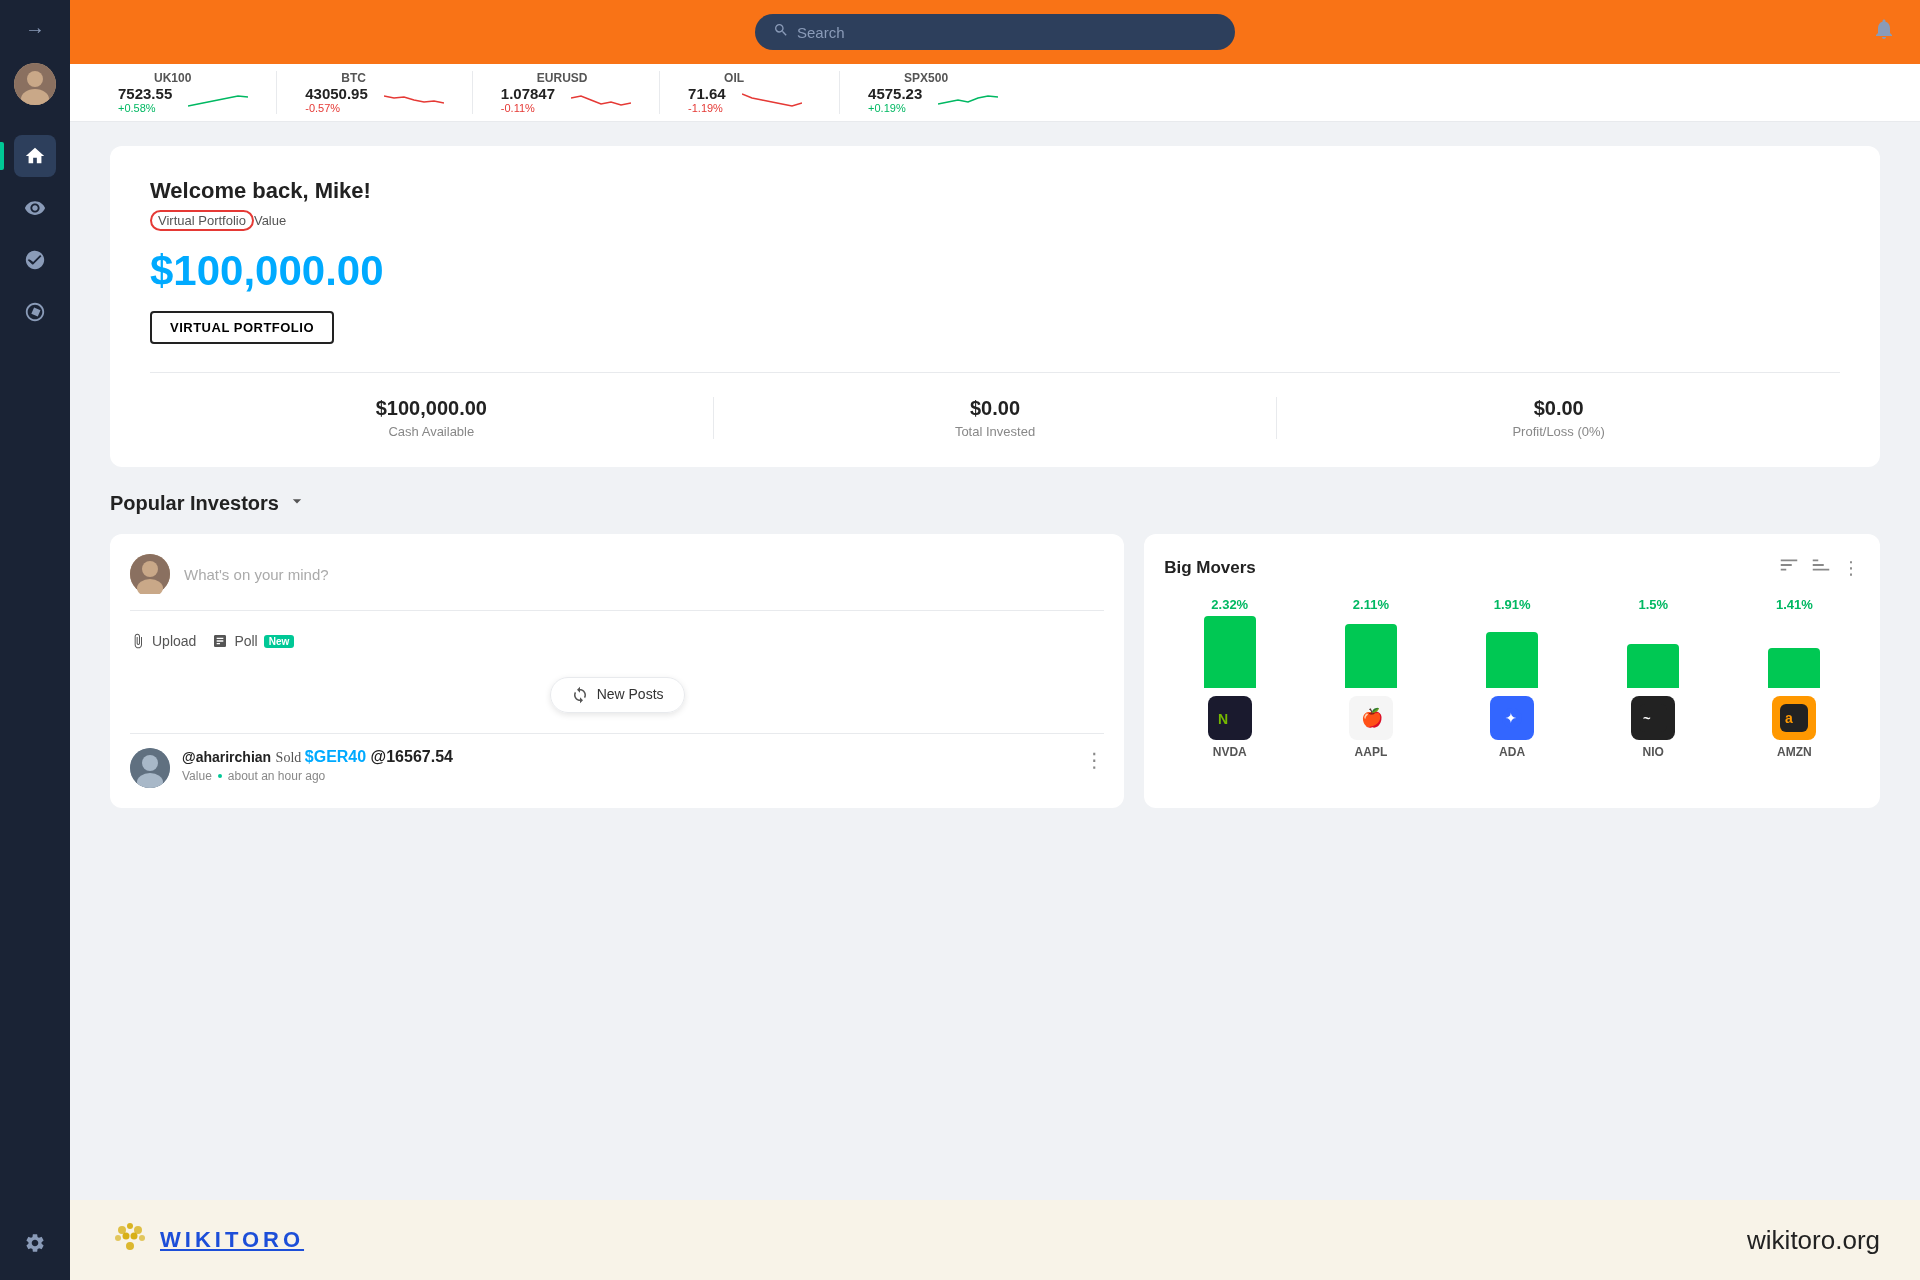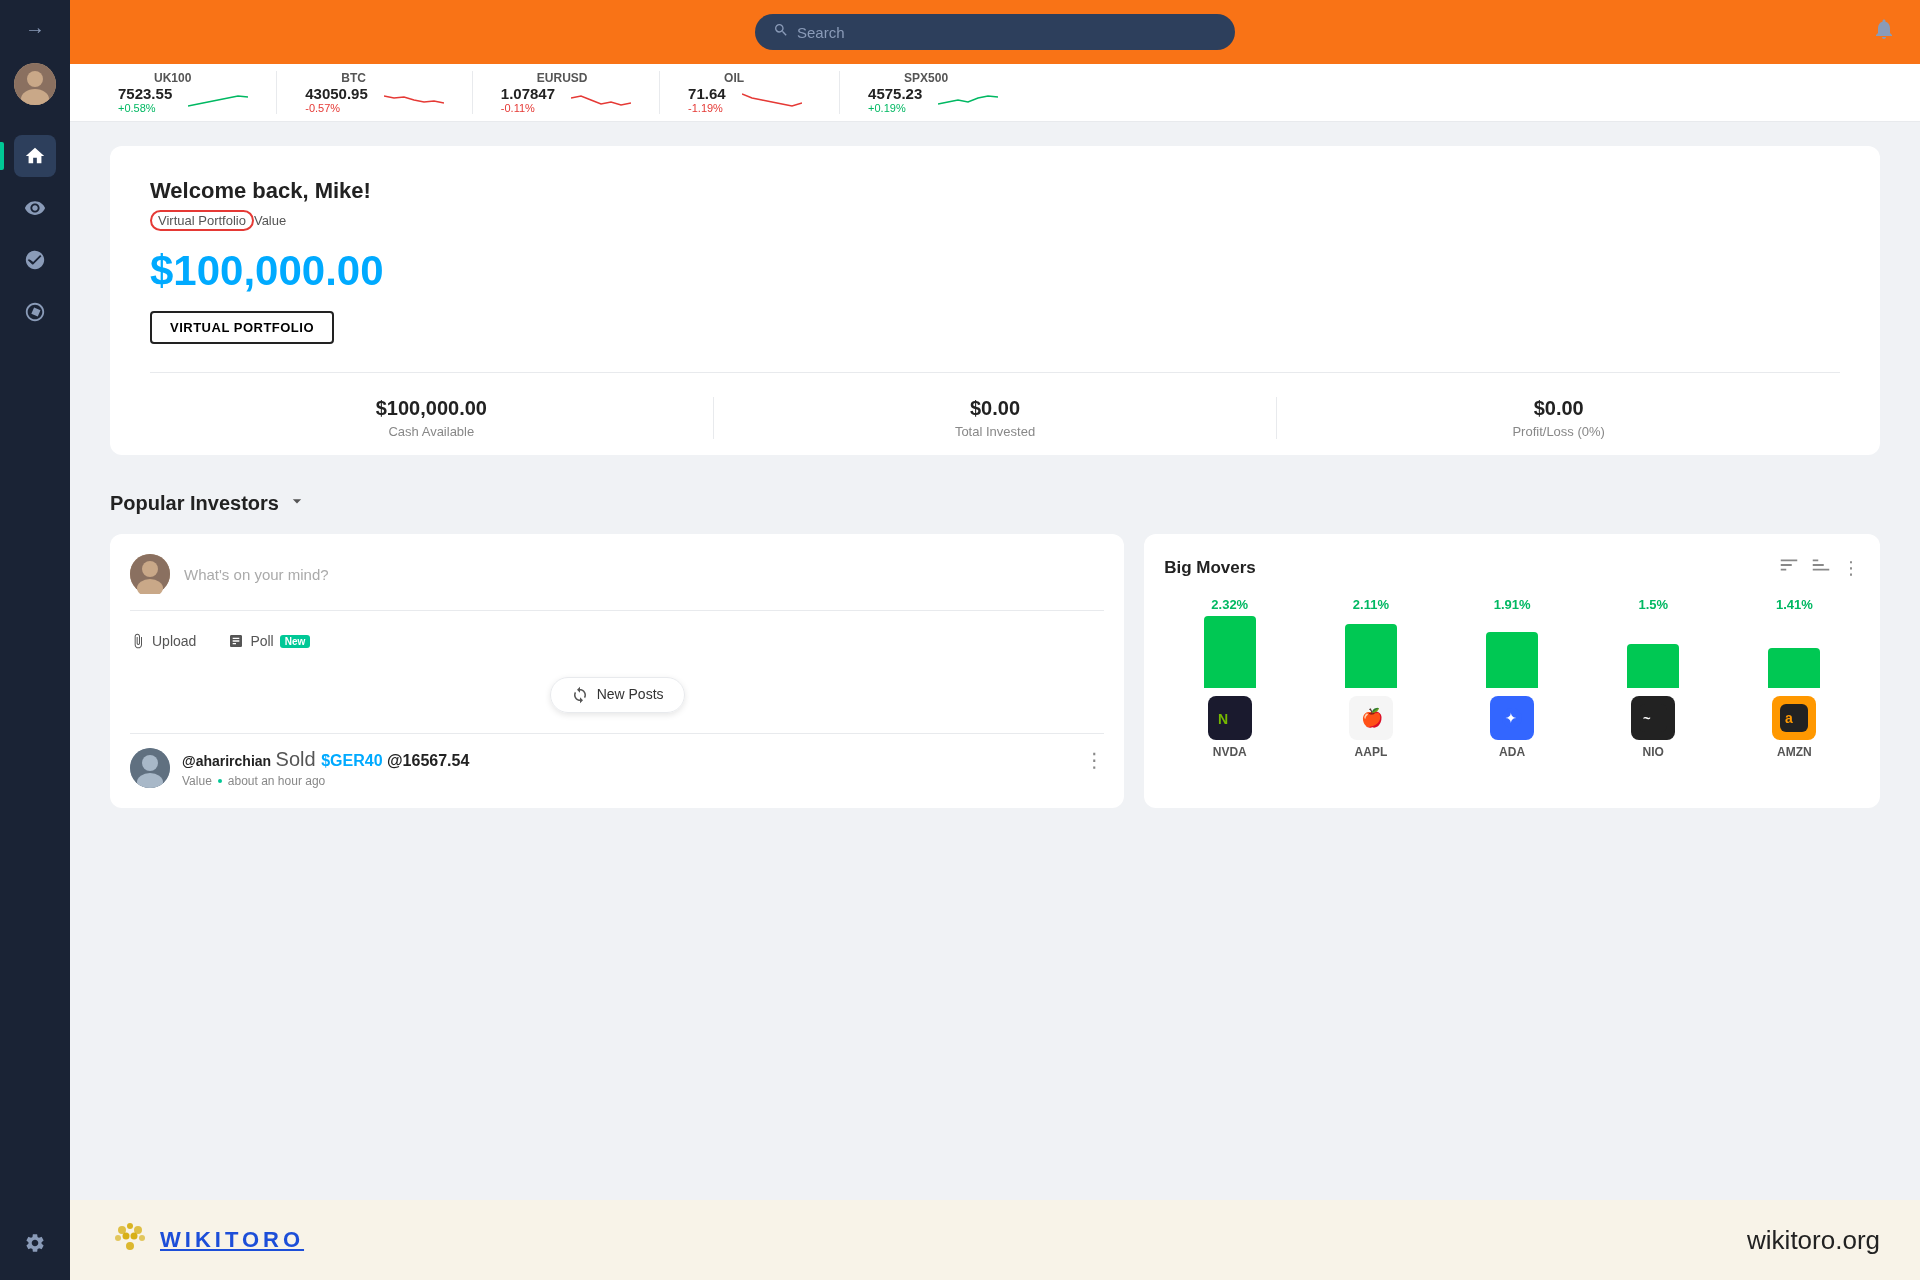--- a/index.html
+++ b/index.html
@@ -162,22 +162,22 @@
       flex: 1;
       overflow-y: auto;
       padding: 24px 40px;
       background: #f0f2f5;
     }
 
     
     .welcome-card {
       background: #fff;
       border-radius: 12px;
-      padding: 32px 40px 16px 40px;
-      margin-bottom: 36px;
+      padding: 32px 40px 28px 40px;
+      margin-bottom: 24px;
     }
     .welcome-title {
       font-size: 22px;
       font-weight: 700;
       color: #222;
       margin-bottom: 6px;
     }
     .portfolio-label {
       font-size: 13px;
       color: #555;
@@ -282,21 +282,21 @@
     .post-placeholder {
       color: #aaa;
       font-size: 15px;
       flex: 1;
     }
 
     
     .post-actions {
       display: flex;
       align-items: center;
-      gap: 32px;
+      gap: 16px;
       padding: 8px 0;
     }
     .post-action-btn {
       display: flex;
       align-items: center;
       gap: 6px;
       color: #555;
       font-size: 14px;
       cursor: pointer;
       background: none;
@@ -342,21 +342,21 @@
       height: 40px;
       border-radius: 50%;
       background: #7a8c9b;
       flex-shrink: 0;
       overflow: hidden;
       display: flex; align-items: center; justify-content: center;
       color: #fff;
     }
     .feed-content { flex: 1; }
     .feed-username { font-weight: 700; color: #222; font-size: 14px; }
-    .feed-action { color: #555; font-size: 20px; }
+    .feed-action { color: #555; font-size: 14px; font-family: Liberation Serif, serif; }
     .feed-ticker { color: #00aaff; font-weight: 600; }
     .feed-price { color: #222; font-weight: 600; }
     .feed-meta { font-size: 12px; color: #888; margin-top: 3px; display: flex; align-items: center; gap: 6px; }
     .feed-dot { width: 4px; height: 4px; border-radius: 50%; background: #00c896; display: inline-block; }
     .feed-more { color: #888; font-size: 20px; cursor: pointer; }
 
     
     .big-movers-header {
       display: flex;
       align-items: center;

